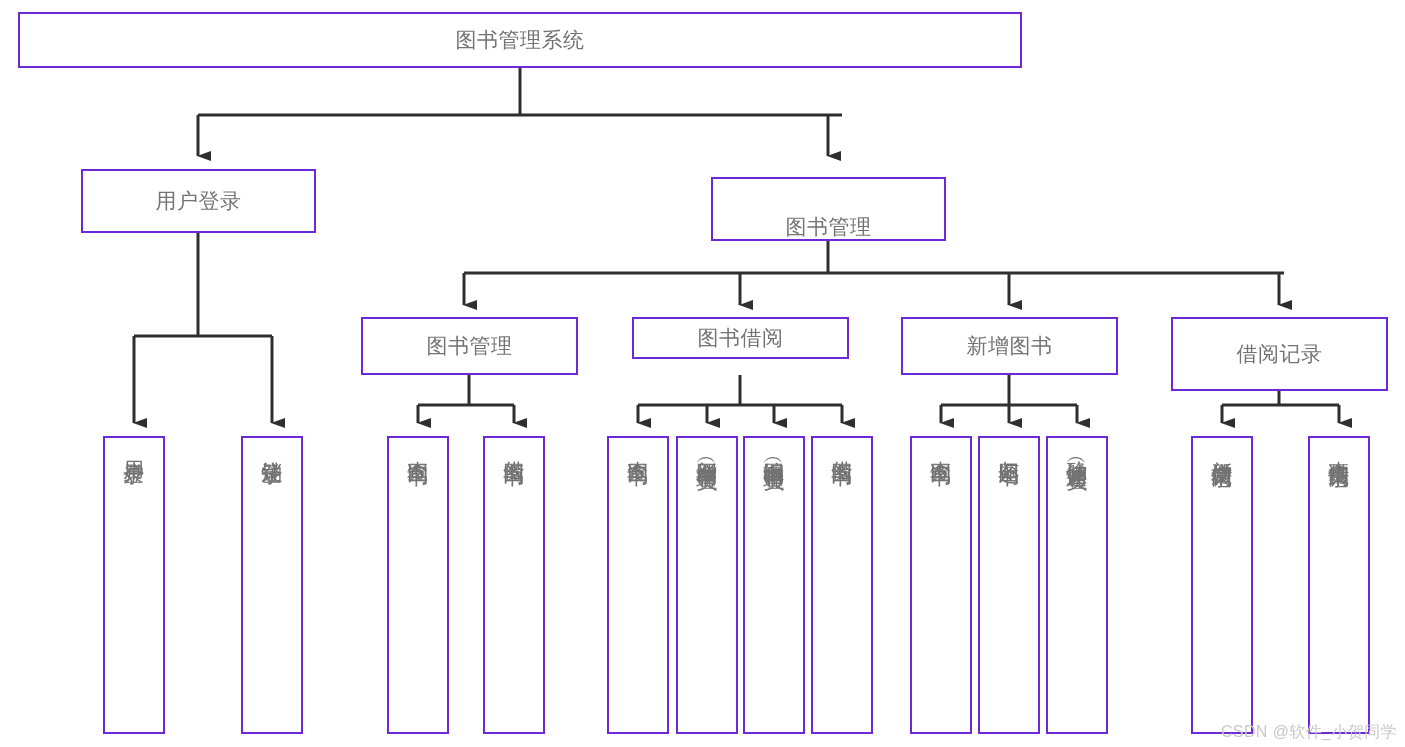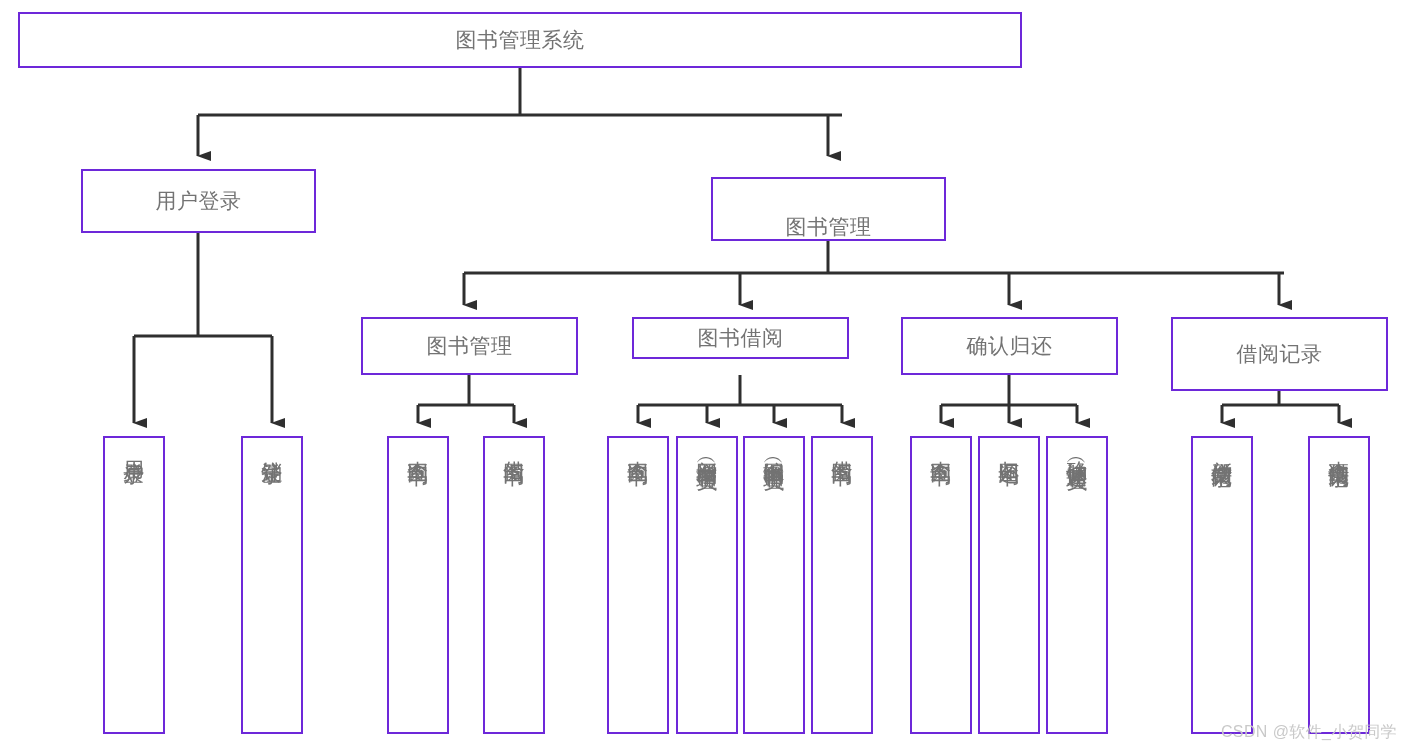--- a/index.html
+++ b/index.html
@@ -139,21 +139,21 @@
 
   <div class="node node-h" style="left:361px; top:317px; width:217px; height:58px;">
     <span class="label">图书管理</span>
   </div>
 
   <div class="node node-h" style="left:632px; top:317px; width:217px; height:42px;">
     <span class="label">图书借阅</span>
   </div>
 
   <div class="node node-h" style="left:901px; top:317px; width:217px; height:58px;">
-    <span class="label">确认归还</span>
+    <span class="label">新增图书</span>
   </div>
 
   <div class="node node-h" style="left:1171px; top:317px; width:217px; height:74px;">
     <span class="label">借阅记录</span>
   </div>
 
   <div class="node node-v" style="left:103px; top:436px; width:62px; height:298px;">
     <span class="label">用户登录</span>
   </div>
 

